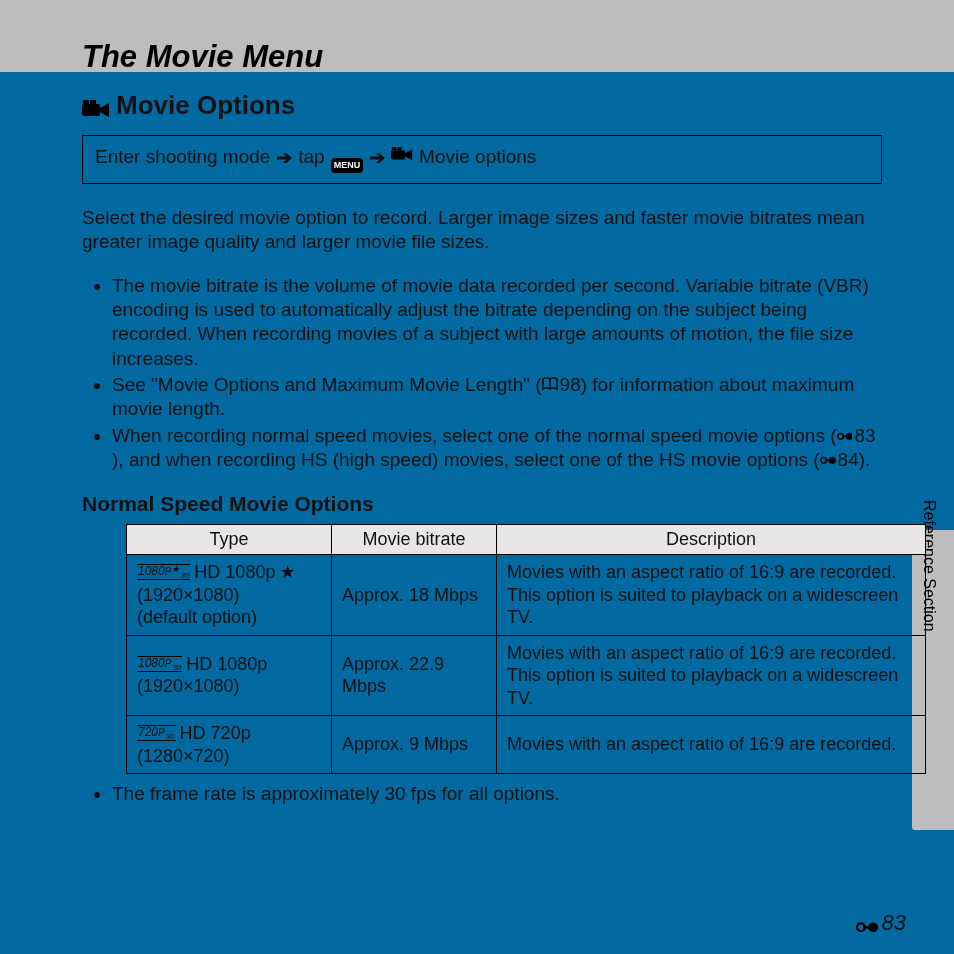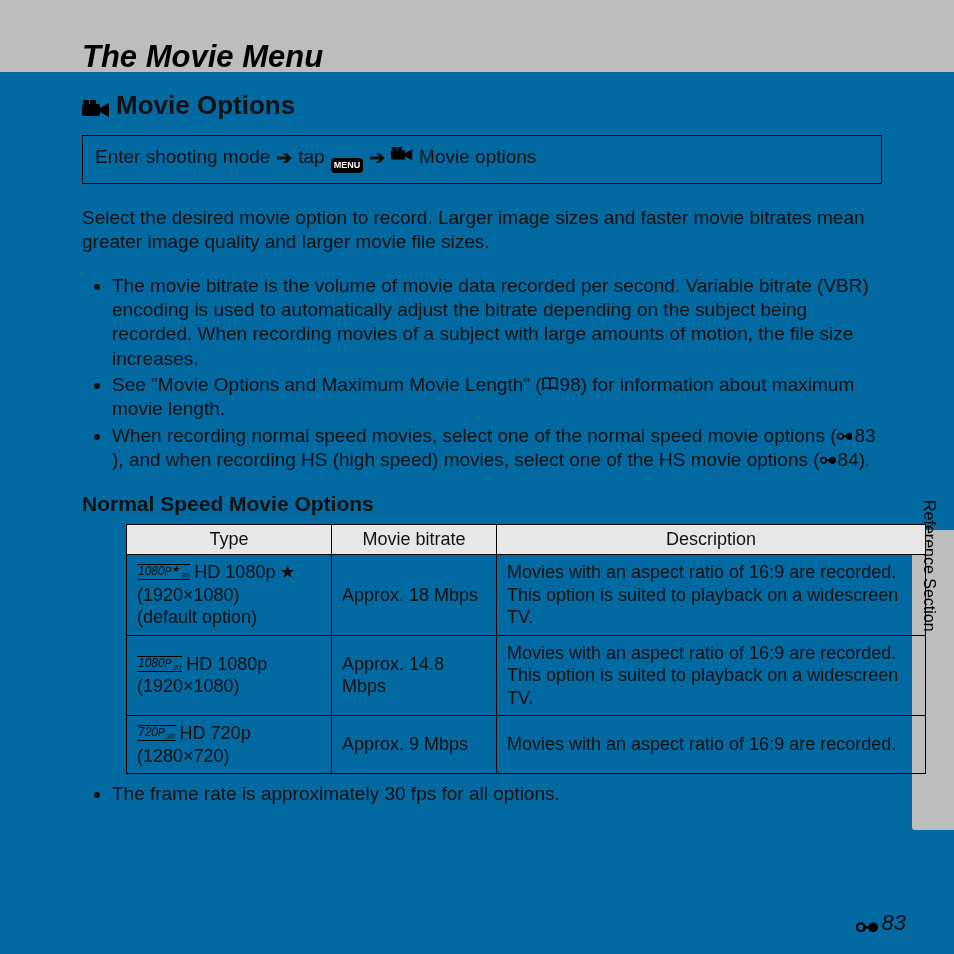--- a/index.html
+++ b/index.html
@@ -271,21 +271,21 @@
             <td>Movies with an aspect ratio of 16:9 are recorded. This option is suited to playback on a widescreen TV.</td>
           </tr>
           <tr>
             <td class="type-cell">
               <div class="type-line1">
                 <span class="res-icon">1080<span style="font-size:10px">P</span><sub>30</sub></span>
                 <span> HD 1080p</span>
               </div>
               <div class="type-line">(1920×1080)</div>
             </td>
-            <td class="bitrate-cell">Approx. 14.8 Mbps</td>
+            <td class="bitrate-cell">Approx. 22.9 Mbps</td>
             <td>Movies with an aspect ratio of 16:9 are recorded. This option is suited to playback on a widescreen TV.</td>
           </tr>
           <tr>
             <td class="type-cell">
               <div class="type-line1">
                 <span class="res-icon">720<span style="font-size:10px">P</span><sub>30</sub></span>
                 <span> HD 720p</span>
               </div>
               <div class="type-line">(1280×720)</div>
             </td>

